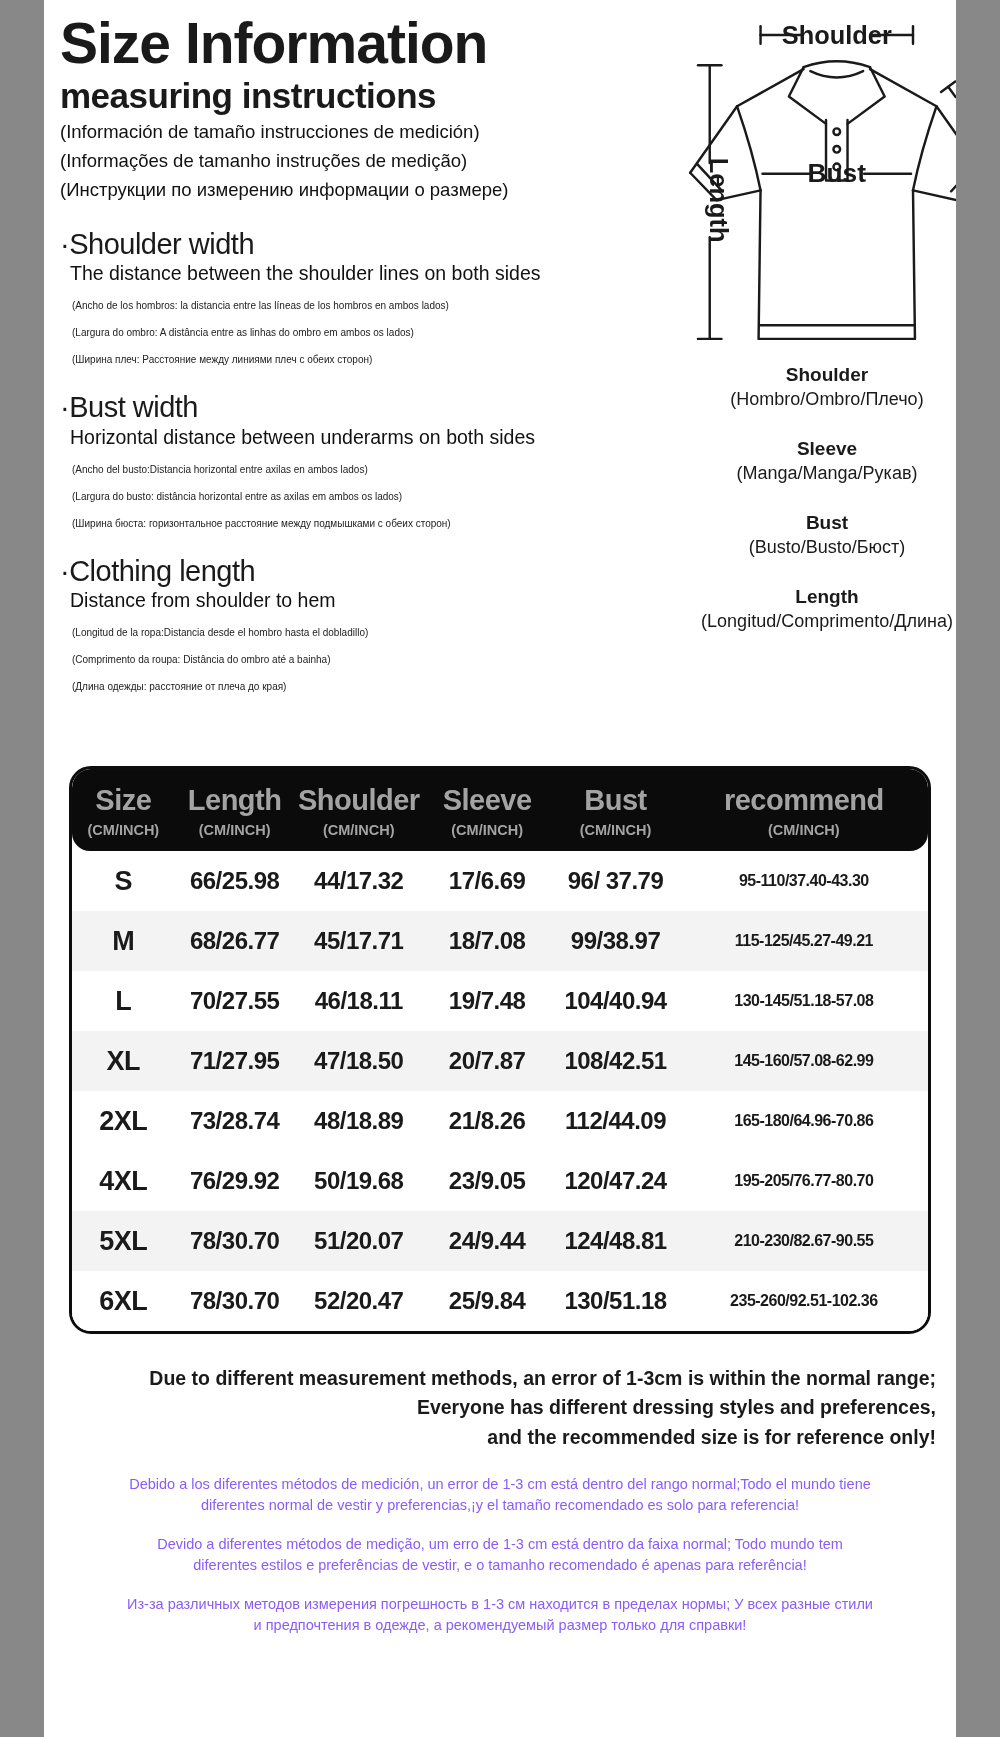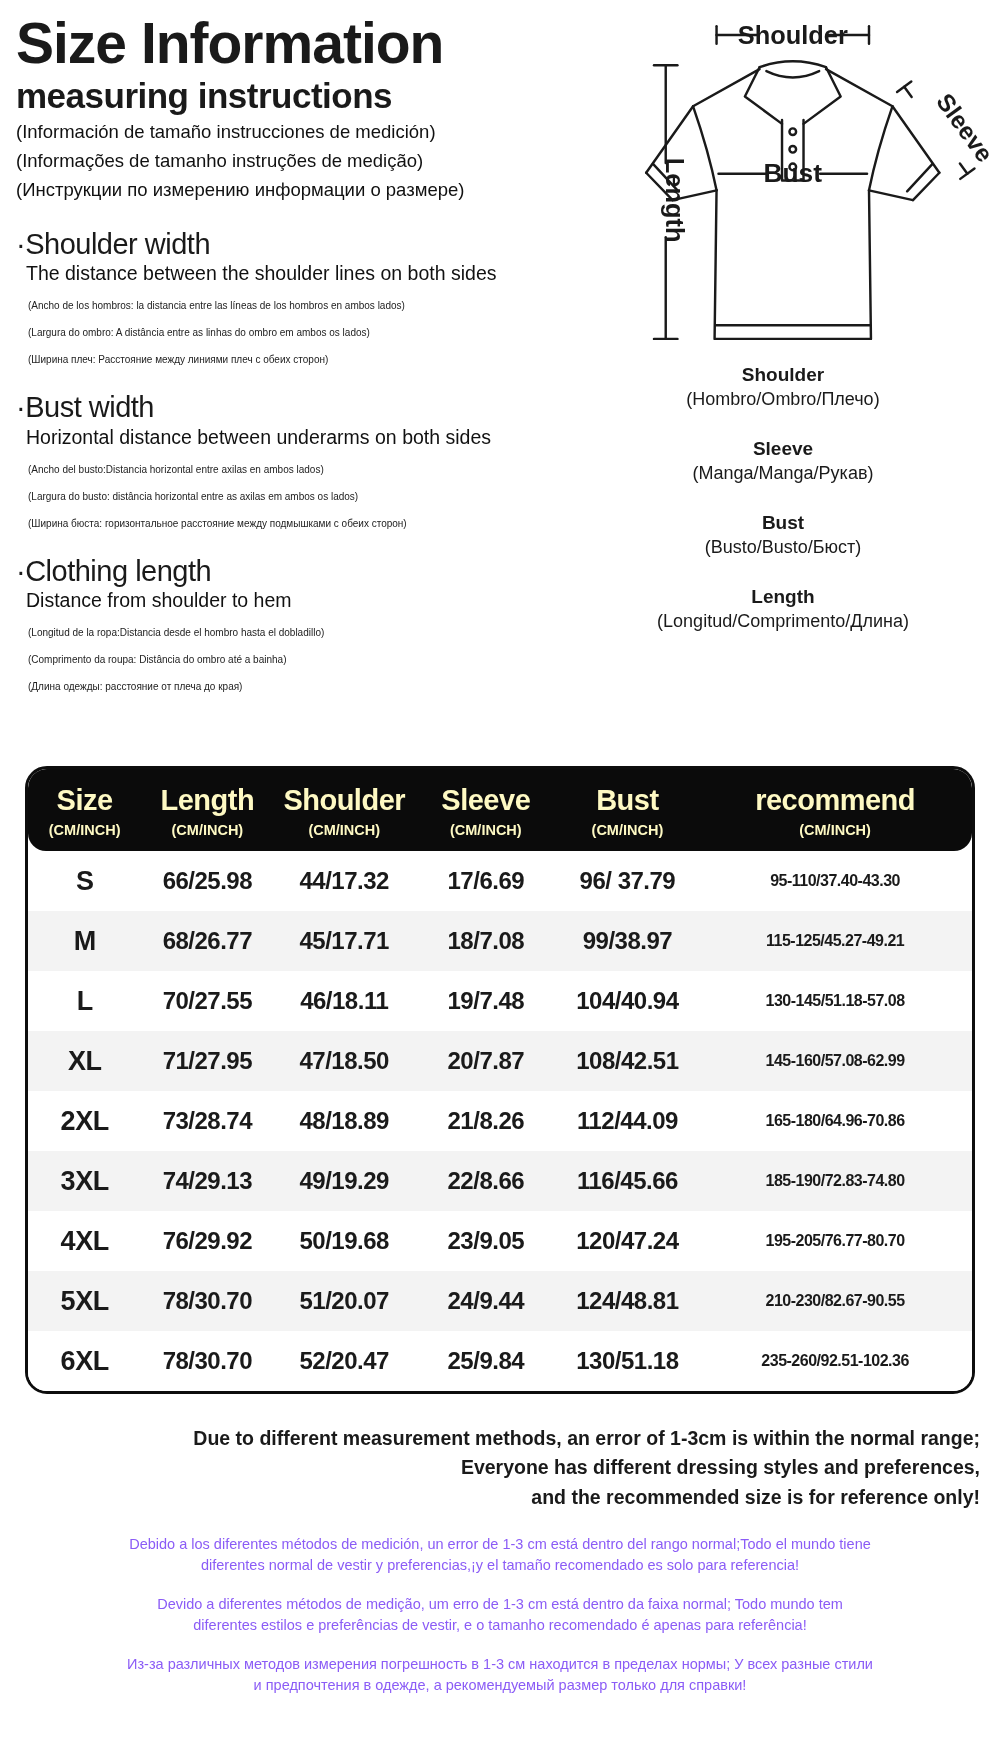--- a/index.html
+++ b/index.html
@@ -3,21 +3,21 @@
 <meta charset="utf-8">
 <style>
   :root{
     --c-header-bg:#0b0b0b;
     --c-row-alt:#f3f3f3;
     --c-text:#1a1a1a;
   }
   *{box-sizing:border-box;margin:0;padding:0;}
   body{background:#888;font-family:"Liberation Sans","DejaVu Sans",sans-serif;}
   .page{
-    width:1000px;height:1737px;background:#ffffff;color:var(--c-text);
+    width:912px;height:1737px;background:#ffffff;color:var(--c-text);
     position:relative;overflow:hidden;margin:0 auto;
   }
   
   .top{display:flex;height:752px;padding:10px 6px 0 16px;}
   .left-col{width:552px;flex:none;}
   .page-title{font-size:57px;font-weight:bold;letter-spacing:-1px;line-height:1.02;margin-top:4px;}
   .page-subtitle{font-size:35px;font-weight:bold;letter-spacing:-0.5px;margin-top:4px;}
   .trans{font-size:18.5px;line-height:1.4;margin-top:3px;color:#111;}
   .measure{margin-top:26px;}
   .measure h3{font-size:29px;font-weight:normal;letter-spacing:-0.5px;line-height:1.05;}
@@ -31,21 +31,21 @@
   .legend-item:first-child{margin-top:10px;}
   .legend-term{font-size:19px;font-weight:bold;}
   .legend-trans{font-size:18px;margin-top:3px;}
   
   .size-table{
     margin:14px 25px 0;border:3px solid #0d0d0d;border-radius:22px;
     overflow:hidden;background:#fff;
   }
   .thead{
     display:grid;grid-template-columns:12% 14% 15% 15% 15% 29%;
-    background:var(--c-header-bg);color:#fef9c3;border-radius:18px;
+    background:var(--c-header-bg);color:#a3a3a3;border-radius:18px;
     padding:15px 0 13px;align-items:center;
   }
   .thcell{text-align:center;}
   .thtitle{font-size:29px;font-weight:bold;letter-spacing:-0.5px;}
   .thunit{font-size:14.5px;font-weight:bold;margin-top:5px;}
   .trow{
     display:grid;grid-template-columns:12% 14% 15% 15% 15% 29%;
     height:60px;align-items:center;text-align:center;background:#fff;
   }
   .trow.alt{background:var(--c-row-alt);}
@@ -241,28 +241,20 @@
           <div class="tcell c-recommend">145-160/57.08-62.99</div>
         </div>
         <div class="trow">
           <div class="tcell c-size">2XL</div>
           <div class="tcell c-length">73/28.74</div>
           <div class="tcell c-shoulder">48/18.89</div>
           <div class="tcell c-sleeve">21/8.26</div>
           <div class="tcell c-bust">112/44.09</div>
           <div class="tcell c-recommend">165-180/64.96-70.86</div>
         </div>
-        <div class="trow alt">
-          <div class="tcell c-size">3XL</div>
-          <div class="tcell c-length">74/29.13</div>
-          <div class="tcell c-shoulder">49/19.29</div>
-          <div class="tcell c-sleeve">22/8.66</div>
-          <div class="tcell c-bust">116/45.66</div>
-          <div class="tcell c-recommend">185-190/72.83-74.80</div>
-        </div>
         <div class="trow">
           <div class="tcell c-size">4XL</div>
           <div class="tcell c-length">76/29.92</div>
           <div class="tcell c-shoulder">50/19.68</div>
           <div class="tcell c-sleeve">23/9.05</div>
           <div class="tcell c-bust">120/47.24</div>
           <div class="tcell c-recommend">195-205/76.77-80.70</div>
         </div>
         <div class="trow alt">
           <div class="tcell c-size">5XL</div>

